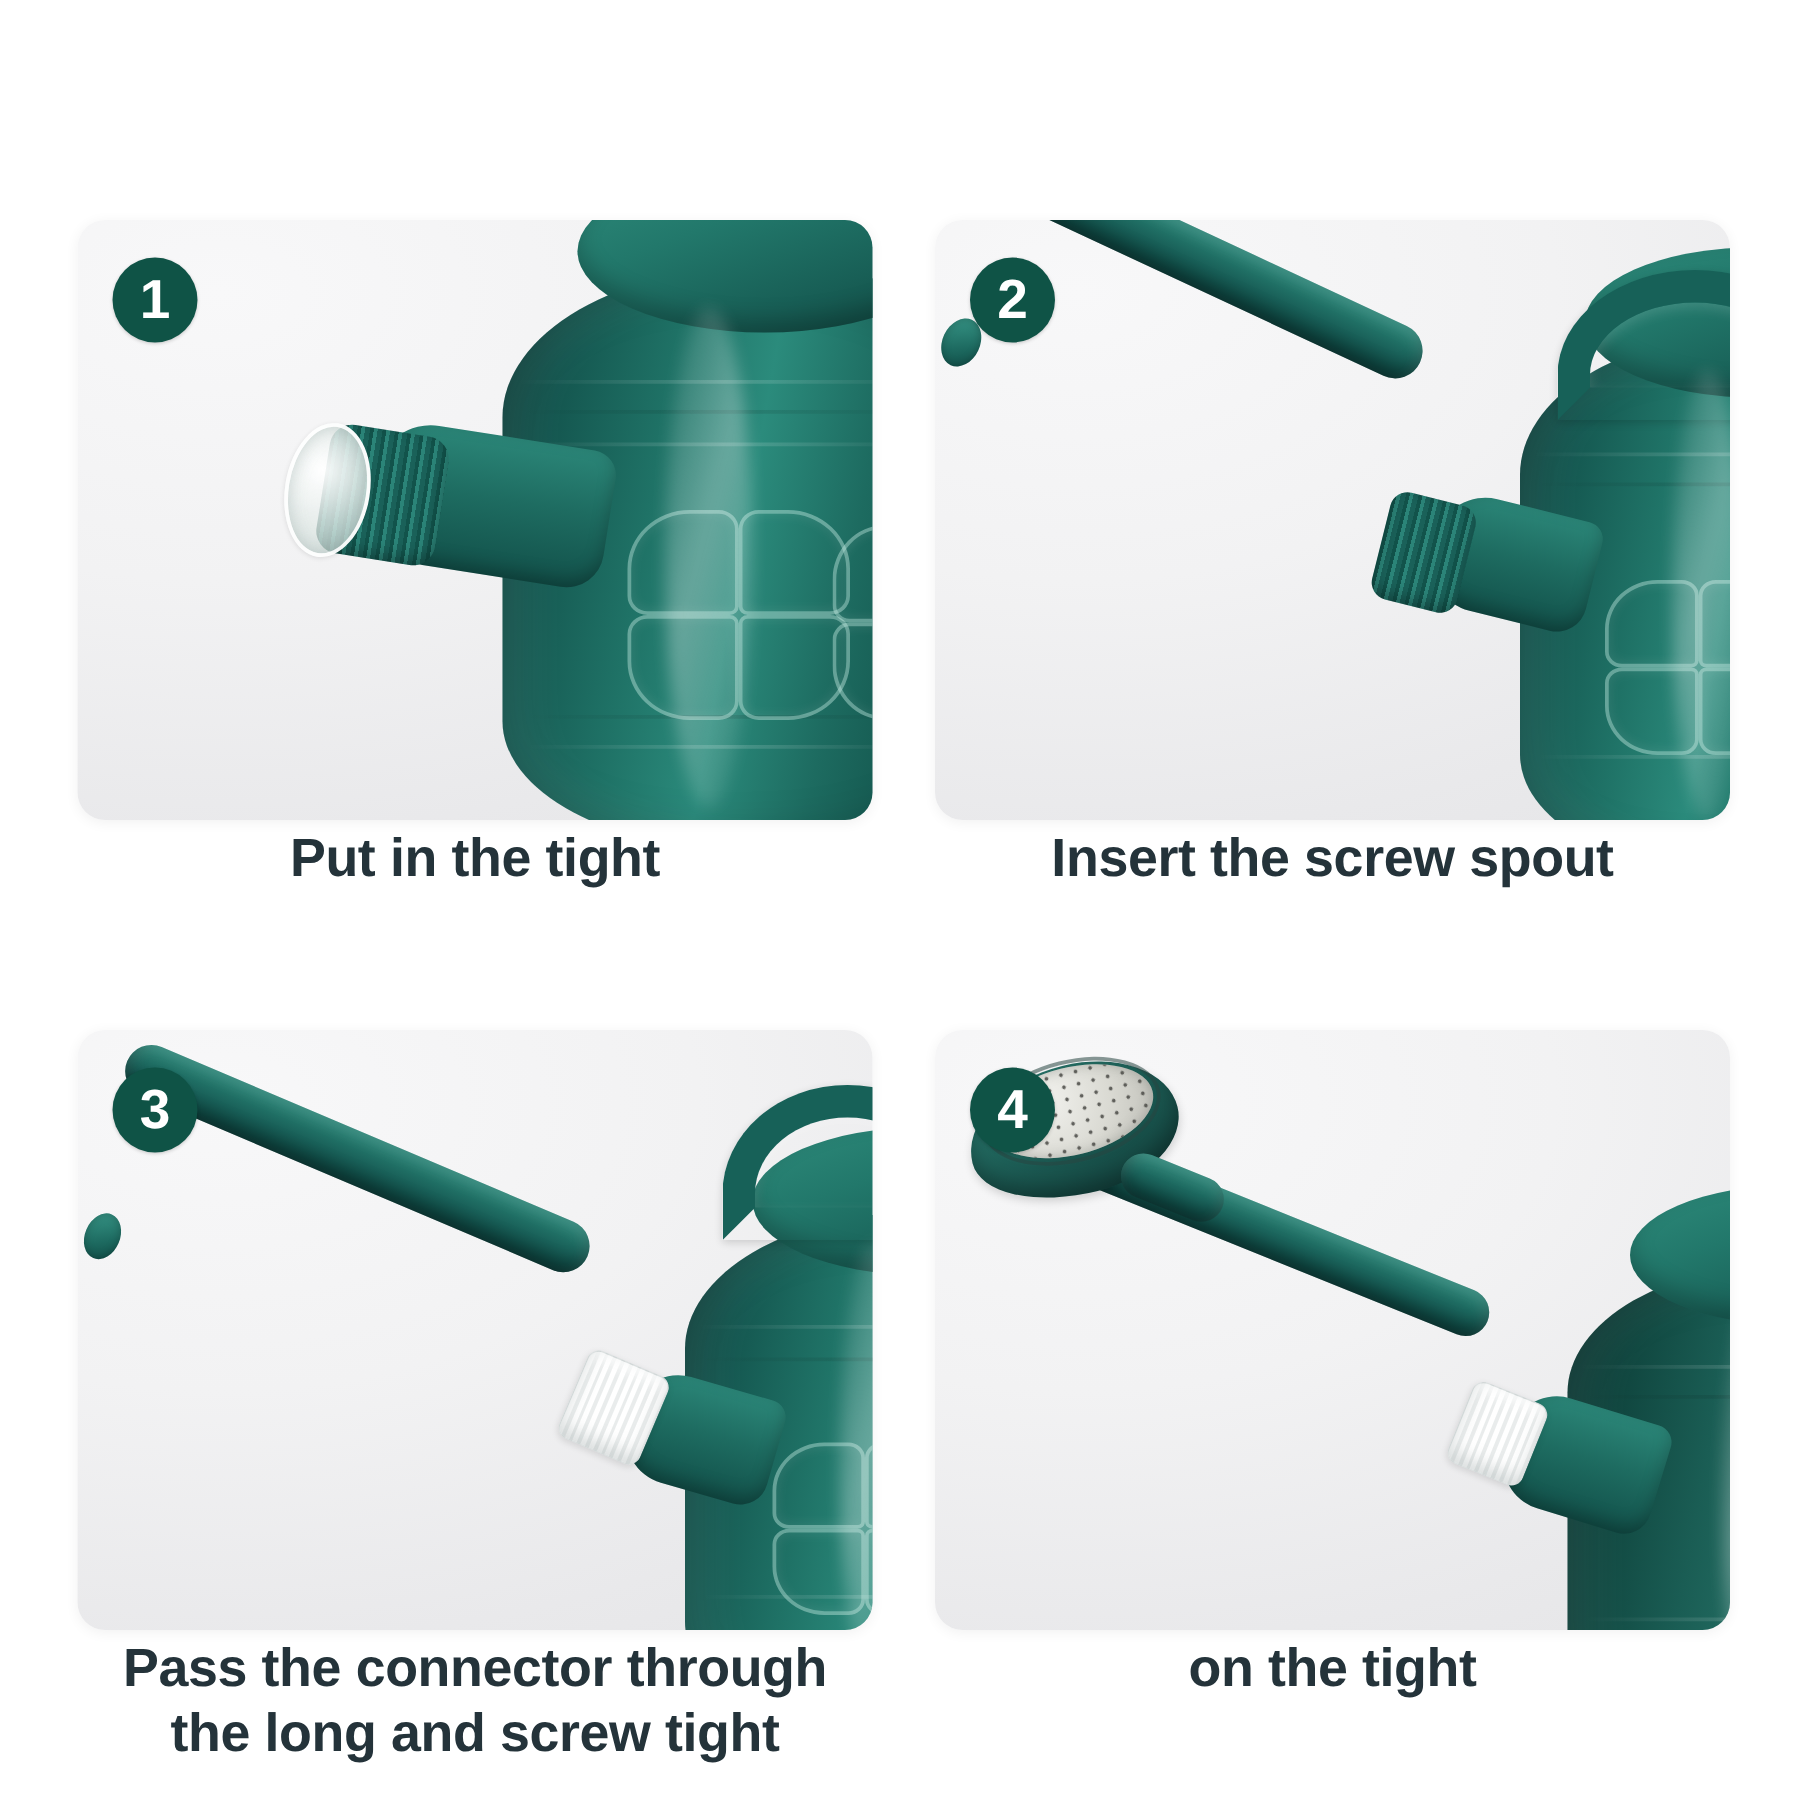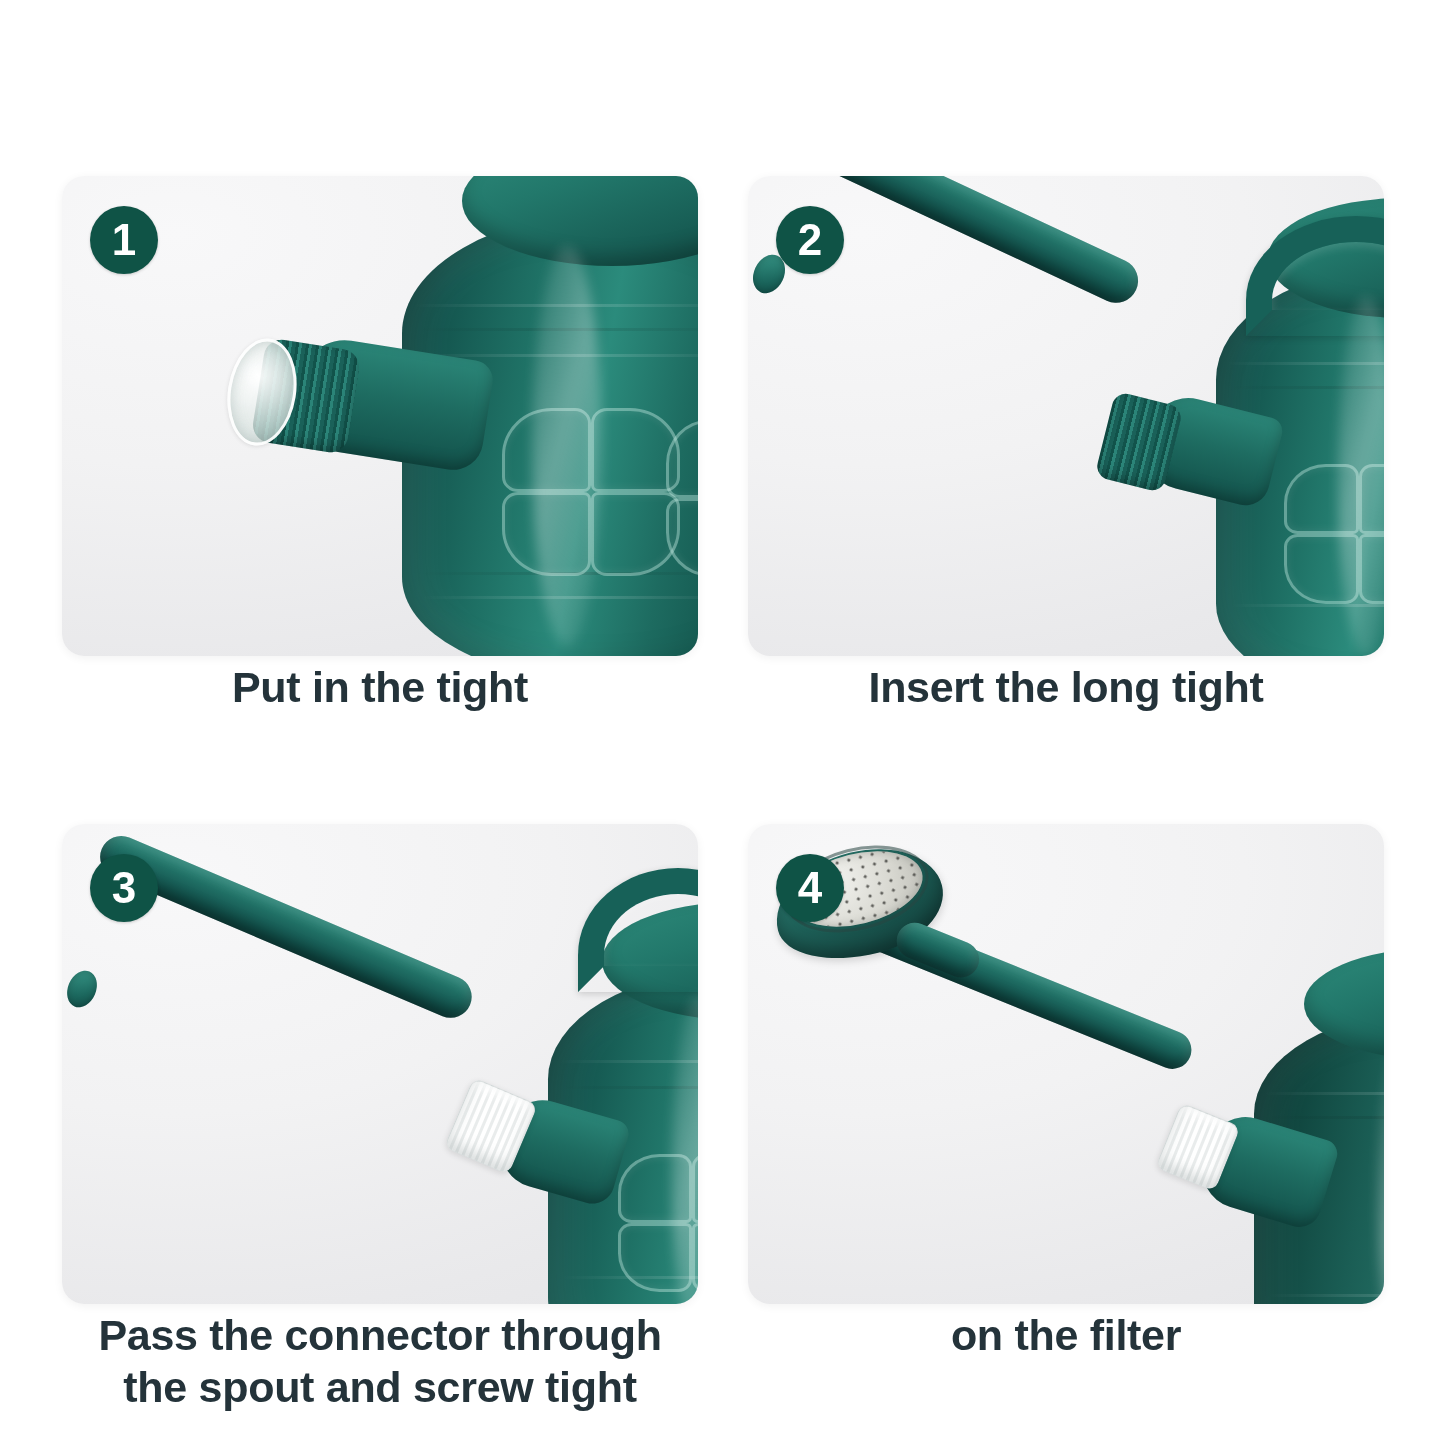--- a/index.html
+++ b/index.html
@@ -345,21 +345,21 @@
           <div class="threads" style="left:356px; top:222px; width:70px; height:88px; border-radius:14px; transform:rotate(14deg);"></div>
 
           <div class="spout" style="left:8px; top:92px; width:380px; height:44px; transform:rotate(25deg); transform-origin:right center;"></div>
           <div class="spout-tip" style="left:6px; top:78px; width:30px; height:40px; transform:rotate(25deg);"></div>
 
           <div class="sheen" style="left:590px; top:120px; width:56px; height:360px;"></div>
         </div>
         <div class="badge">2</div>
       </div>
       <div class="caption">
-        <span class="line">Insert the long tight</span>
+        <span class="line">Insert the screw spout</span>
       </div>
     </div>
 
     <div class="step">
       <div class="panel">
         <div class="panel-inner">
 
           <div class="can-body" style="left:486px; top:146px; width:370px; height:420px;"></div>
           <div class="can-lid" style="left:540px; top:78px; width:270px; height:118px;"></div>
           <div class="handle" style="left:516px; top:44px; width:200px; height:124px;"></div>
@@ -381,21 +381,21 @@
           <div class="spout-tip" style="left:6px; top:146px; width:28px; height:38px; transform:rotate(23deg);"></div>
 
           <div class="nut" style="left:394px; top:264px; width:70px; height:76px; transform:rotate(23deg);"></div>
 
           <div class="sheen" style="left:610px; top:170px; width:54px; height:350px;"></div>
         </div>
         <div class="badge">3</div>
       </div>
       <div class="caption">
         <span class="line">Pass the connector through</span>
-        <span class="line">the spout and screw tight</span>
+        <span class="line">the long and screw tight</span>
       </div>
     </div>
 
     <div class="step">
       <div class="panel">
         <div class="panel-inner">
 
           <div class="can-body dark" style="left:506px; top:186px; width:360px; height:400px;"></div>
           <div class="can-lid" style="left:556px; top:124px; width:262px; height:112px;"></div>
 
@@ -415,18 +415,18 @@
           </div>
           <div class="rose-rim" style="left:36px; top:24px; width:146px; height:82px; transform:rotate(-14deg);"></div>
 
           <div class="spout" style="left:150px; top:92px; width:86px; height:36px; transform:rotate(22deg); transform-origin:left center;"></div>
 
           <div class="sheen" style="left:630px; top:210px; width:50px; height:330px;"></div>
         </div>
         <div class="badge">4</div>
       </div>
       <div class="caption">
-        <span class="line">on the filter</span>
+        <span class="line">on the tight</span>
       </div>
     </div>
 
   </div>
 </div>
 
 </body></html>

